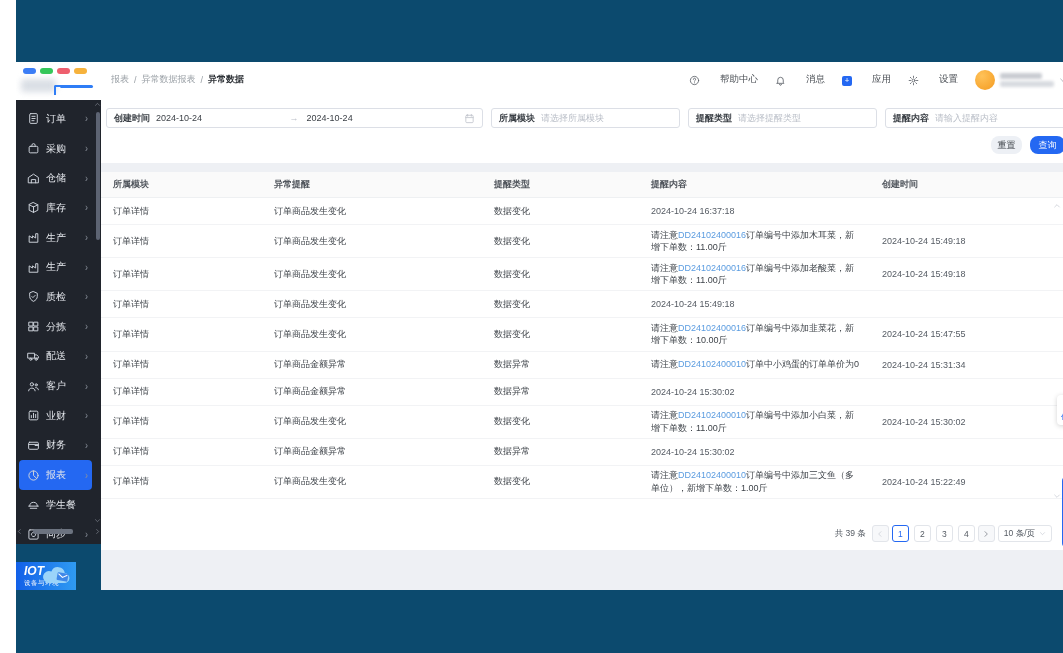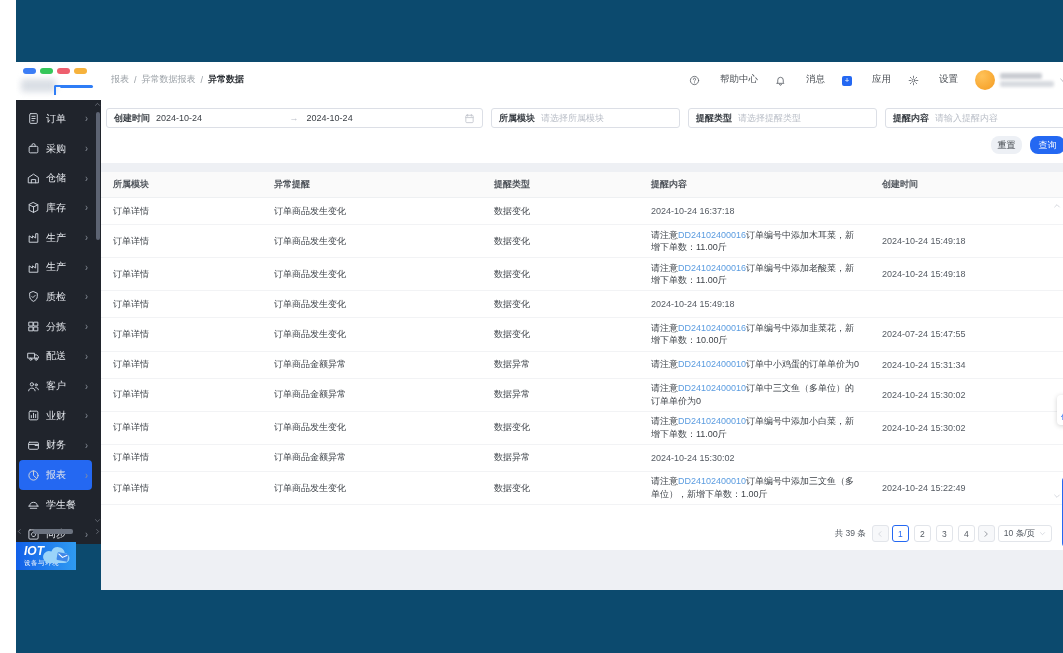--- a/index.html
+++ b/index.html
@@ -26,21 +26,21 @@
   .side-arrow { color:#8b919c; font-size:9px; line-height:1; transform:scaleY(1.3); }
   .vthumb { position:absolute; right:1px; top:12px; width:4px; height:128px; background:#5d6473; border-radius:2px; }
   .v-up   { position:absolute; right:0px; top:1px;  width:7px; height:7px; color:#9aa0ab; }
   .v-down { position:absolute; right:0px; bottom:20px; width:7px; height:7px; color:#9aa0ab; }
   .hbar { position:absolute; left:0; right:0; bottom:9px; height:8px; display:flex; align-items:center; }
   .h-left,.h-right { width:7px; height:7px; color:#9aa0ab; flex:none; }
   .hthumb { margin-left:10px; width:40px; height:5px; background:#6c7380; border-radius:2px; }
   .hbar .h-right { margin-left:auto; }
   .arrow-svg svg { width:100%; height:100%; display:block; }
 
-  .iot-block { position:absolute; left:0; top:542px; width:60px; height:28px;
+  .iot-block { position:absolute; left:0; top:562px; width:60px; height:28px;
     background:linear-gradient(90deg,#1260e8,#2f9bf2); color:#fff; padding:3px 0 0 8px; overflow:hidden; }
   .iot-title { font-size:12px; font-weight:bold; font-style:italic; line-height:1.1; }
   .iot-sub { font-size:6.5px; margin-top:1px; letter-spacing:.5px; }
   .iot-cloud { position:absolute; right:2px; top:3px; width:34px; height:22px; }
 
   
   .main-header { position:absolute; left:85px; top:62px; width:978px; height:35px; background:#fff;
     display:flex; align-items:center; padding:0 12px 0 10px; }
   .breadcrumb { display:flex; align-items:center; gap:5px; font-size:9px; color:#9aa0a6; }
   .breadcrumb .current { color:#2f3338; font-weight:bold; }
@@ -459,34 +459,33 @@
     <div class="c c1">订单详情</div>
     <div class="c c2">订单商品发生变化</div>
     <div class="c c3">数据变化</div>
     <div class="c c5">2024-10-24 15:49:18</div>
   </div>
           <div class="trow">
     <div class="c c1">订单详情</div>
     <div class="c c2">订单商品发生变化</div>
     <div class="c c3">数据变化</div>
     <div class="c c4"><span class="pre">请注意</span><a class="lnk">DD24102400016</a><span class="post">订单编号中添加韭菜花，新增下单数：10.00斤</span></div>
-    <div class="c c5">2024-07-24 15:47:55</div>
+    <div class="c c5">2024-10-24 15:47:55</div>
   </div>
           <div class="trow">
     <div class="c c1">订单详情</div>
     <div class="c c2">订单商品金额异常</div>
     <div class="c c3">数据异常</div>
     <div class="c c4"><span class="pre">请注意</span><a class="lnk">DD24102400010</a><span class="post">订单中小鸡蛋的订单单价为0</span></div>
     <div class="c c5">2024-10-24 15:31:34</div>
   </div>
           <div class="trow">
     <div class="c c1">订单详情</div>
     <div class="c c2">订单商品金额异常</div>
     <div class="c c3">数据异常</div>
-    <div class="c c4"><span class="pre">请注意</span><a class="lnk">DD24102400010</a><span class="post">订单中三文鱼（多单位）的订单单价为0</span></div>
     <div class="c c5">2024-10-24 15:30:02</div>
   </div>
           <div class="trow">
     <div class="c c1">订单详情</div>
     <div class="c c2">订单商品发生变化</div>
     <div class="c c3">数据变化</div>
     <div class="c c4"><span class="pre">请注意</span><a class="lnk">DD24102400010</a><span class="post">订单编号中添加小白菜，新增下单数：11.00斤</span></div>
     <div class="c c5">2024-10-24 15:30:02</div>
   </div>
           <div class="trow">

